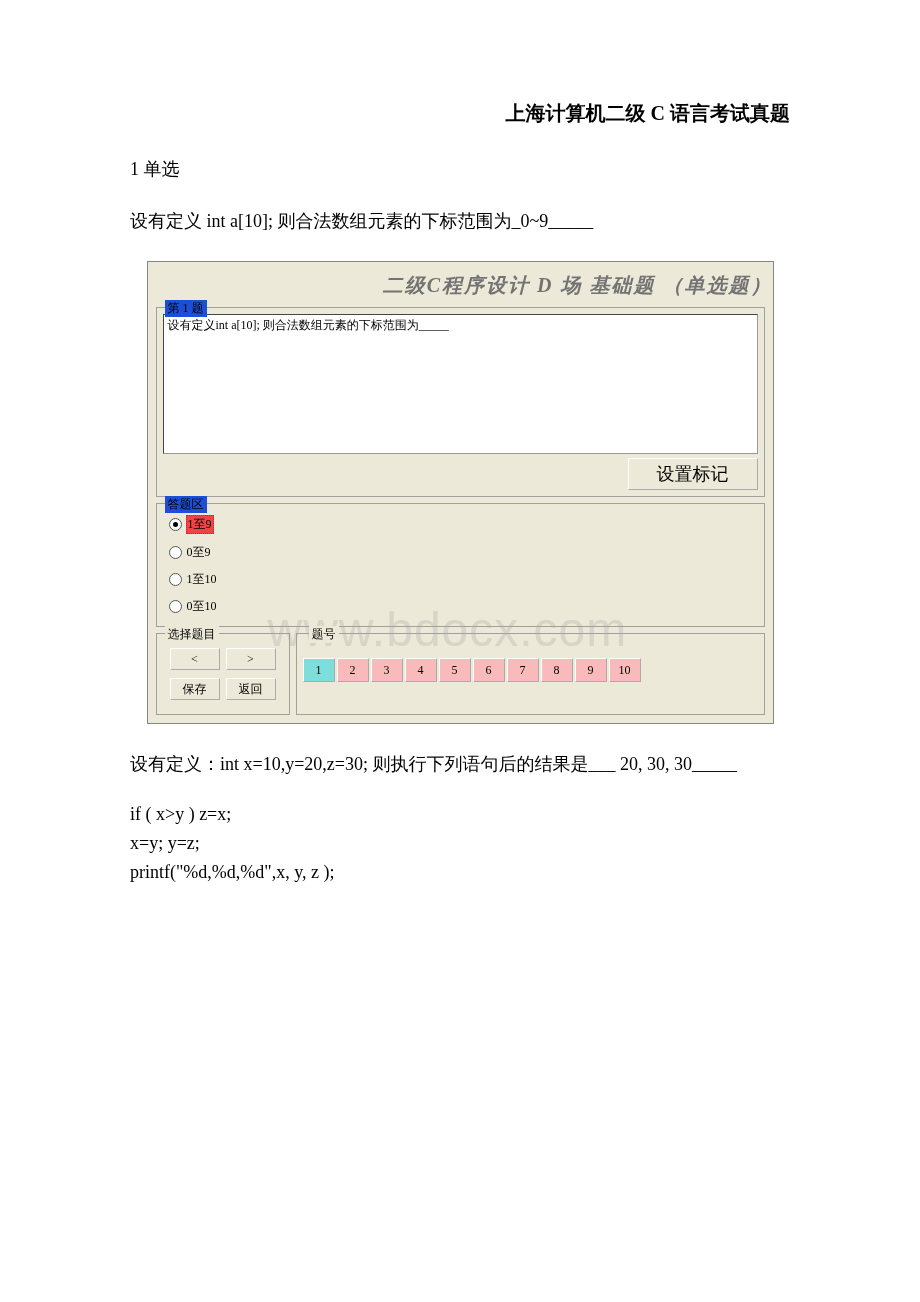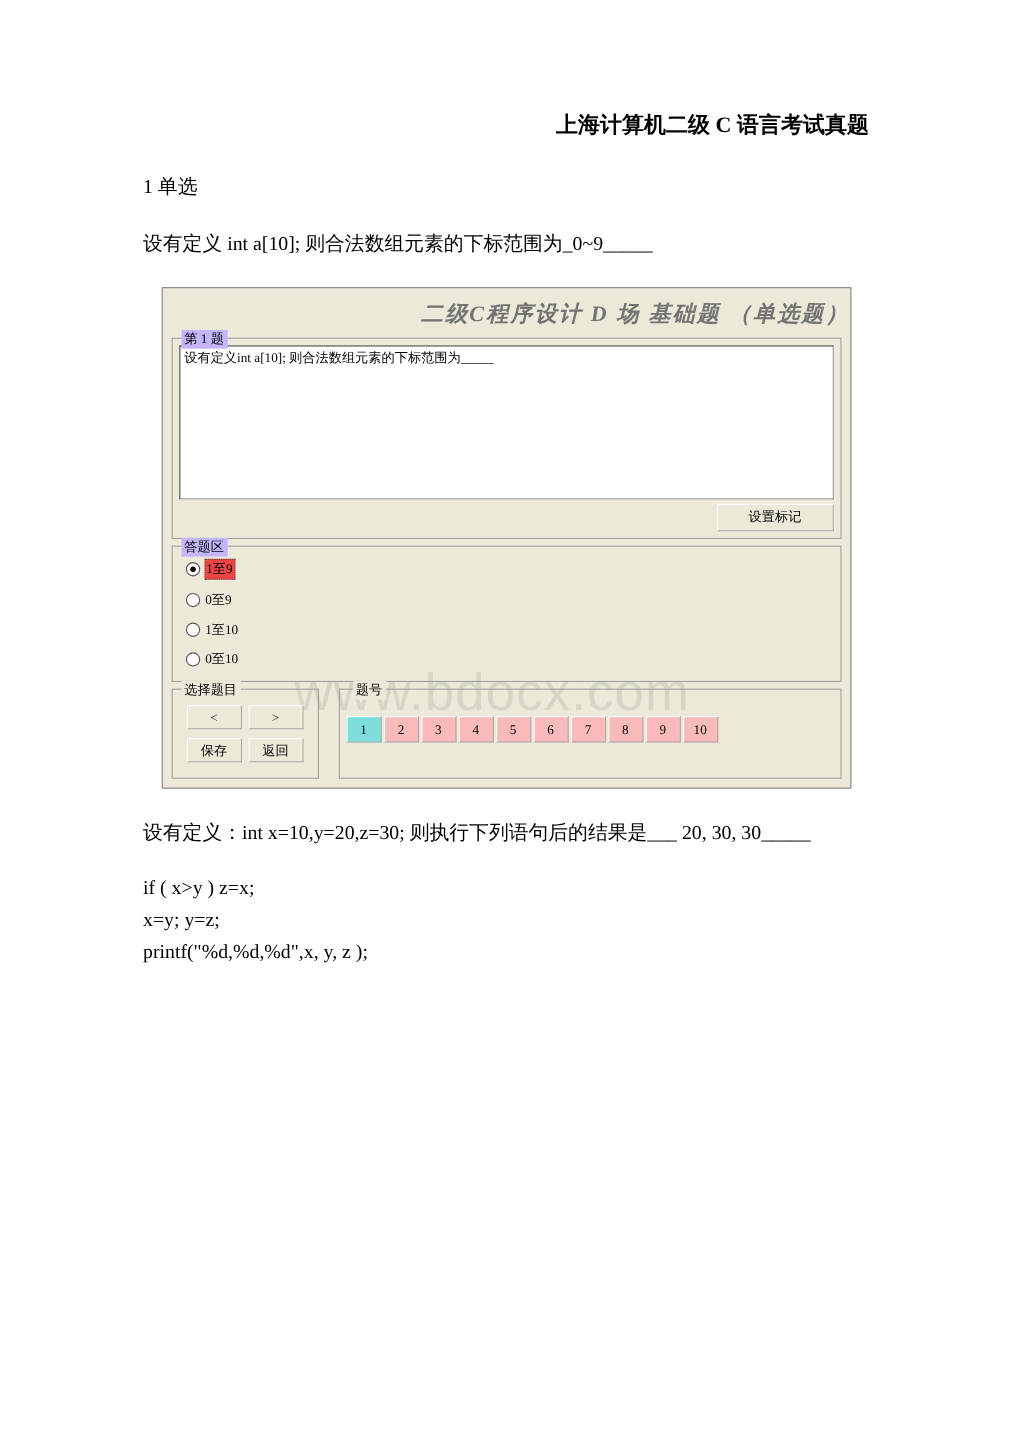--- a/index.html
+++ b/index.html
@@ -45,42 +45,42 @@
   .groupbox {
     border: 1px solid #a0a0a0;
     margin: 0 8px 6px 8px;
     padding: 6px;
     position: relative;
   }
   .groupbox .legend {
     position: absolute;
     top: -8px;
     left: 8px;
-    background: #c4b5fd;
+    background: #1d4ed8;
     padding: 0 3px;
     font-size: 12px;
   }
   .q-textarea {
     background: #fff;
     border: 1px inset #999;
     width: 100%;
     box-sizing: border-box;
     height: 140px;
     font-size: 12px;
     padding: 2px 4px;
     font-family: "SimSun", serif;
     overflow: hidden;
     white-space: pre;
   }
   .mark-btn-row {
     text-align: right;
     padding-top: 4px;
   }
   .mark-btn {
-    font-size: 12px;
+    font-size: 18px;
     padding: 3px 28px;
     background: #ece9d8;
     border: 1px outset #fff;
     font-family: "SimSun", serif;
     margin-left: 16px;
   }
   .radio-row {
     font-size: 12px;
     padding: 5px 6px;
     display: flex;
@@ -107,21 +107,21 @@
   .opt-label {
     padding: 0 1px;
   }
   .opt-label.boxed {
     border: 1px dotted #555;
     background: #ef4444;
   }
   .bottom-row {
     display: flex;
     margin: 0 8px 8px 8px;
-    gap: 18px;
+    gap: 6px;
   }
   .nav-box {
     border: 1px solid #a0a0a0;
     padding: 14px 6px 6px 6px;
     position: relative;
     flex: 0 0 auto;
     width: 120px;
   }
   .nav-box .legend {
     position: absolute;

